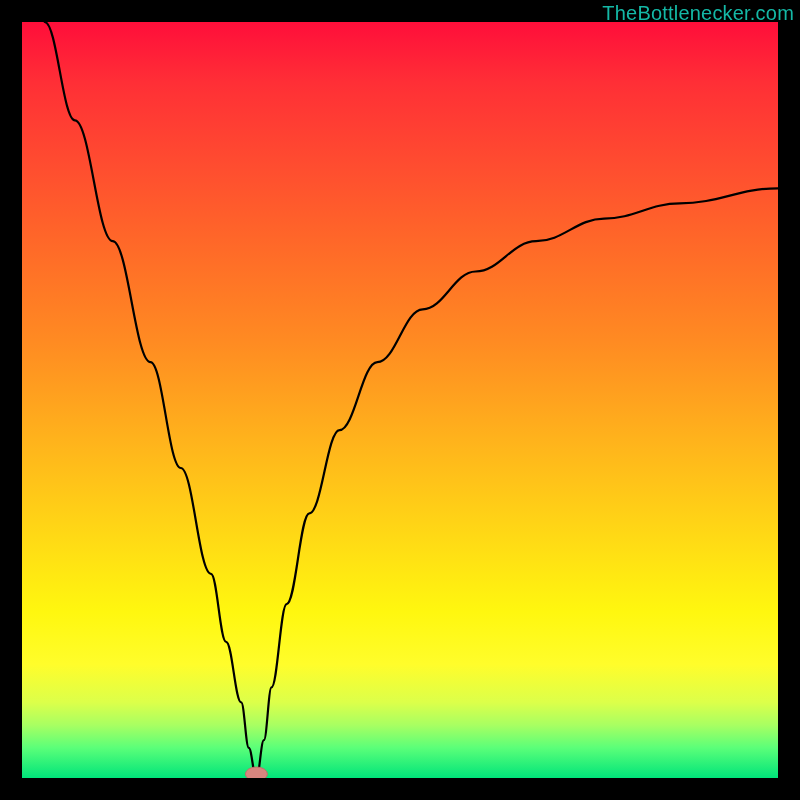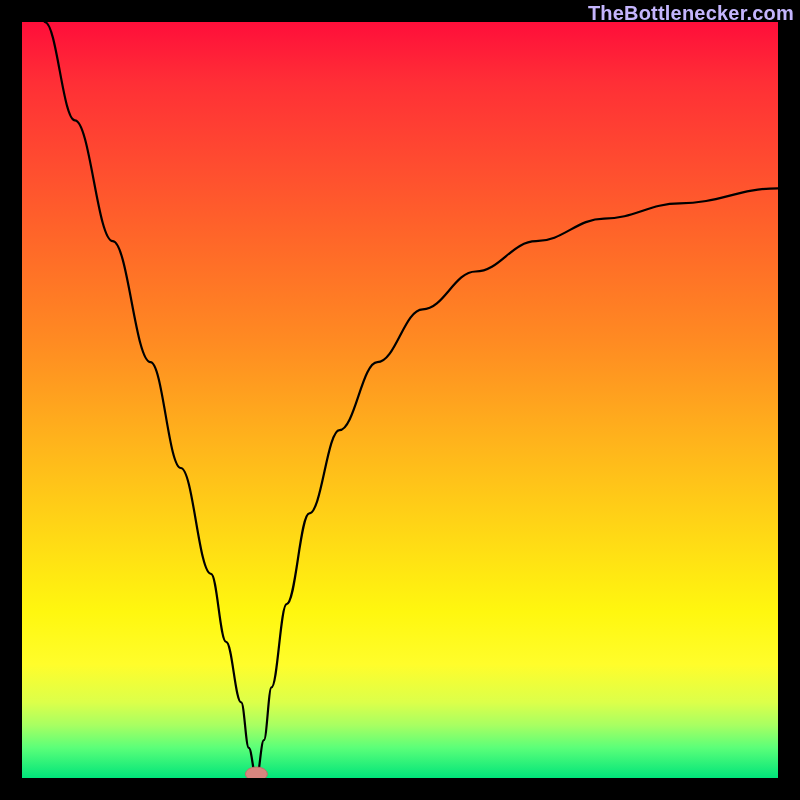--- a/index.html
+++ b/index.html
@@ -59,23 +59,23 @@
   }
   .min-marker {
     fill: #d8857f;
     stroke: #c26f68;
     stroke-width: 1;
   }
   .watermark {
     position: absolute;
     top: 2px;
     right: 6px;
-    color: #c4b5fd;
+    color: #14b8a6;
     font-size: 20px;
-    font-weight: 700;
+    font-weight: 400;
     letter-spacing: 0.2px;
     user-select: none;
   }
 </style>
 </head>
 <body>
 
 <div class="frame">
   <div class="plot-area"></div>
   <svg class="svg-layer" viewBox="0 0 756 756" preserveAspectRatio="none">

